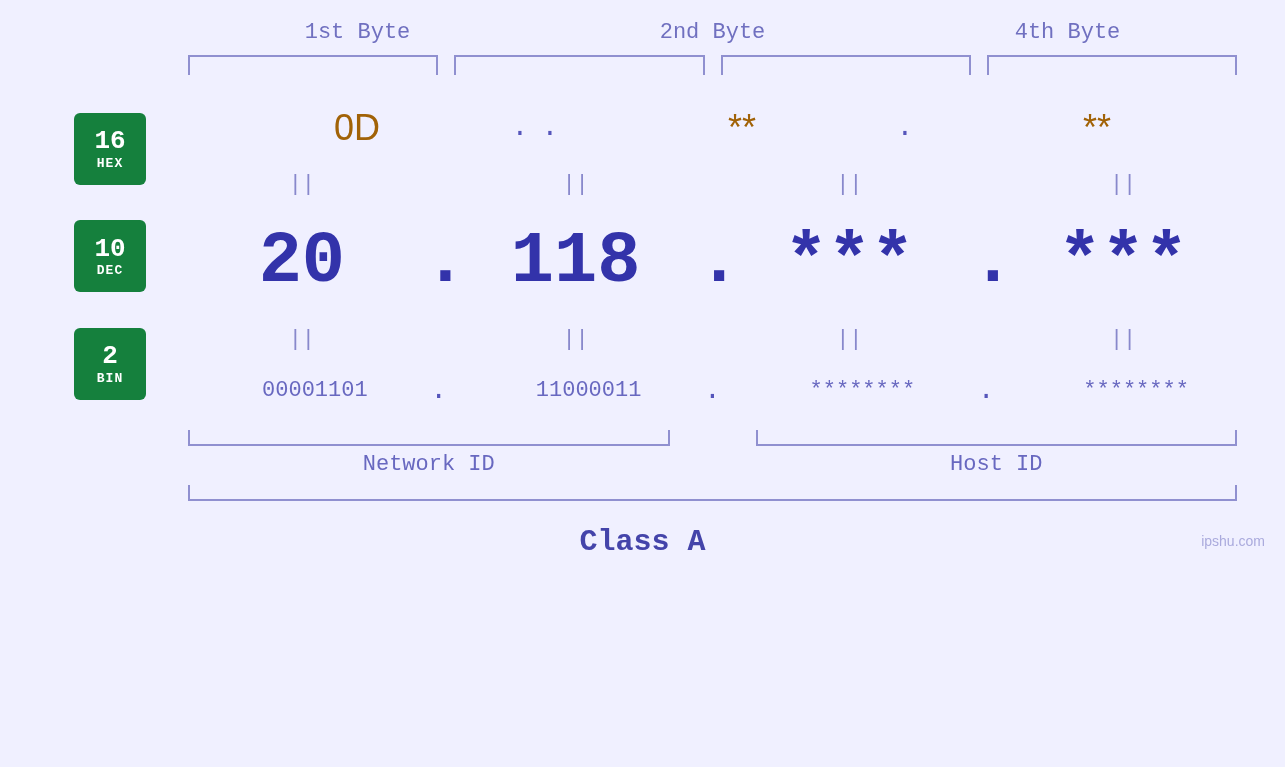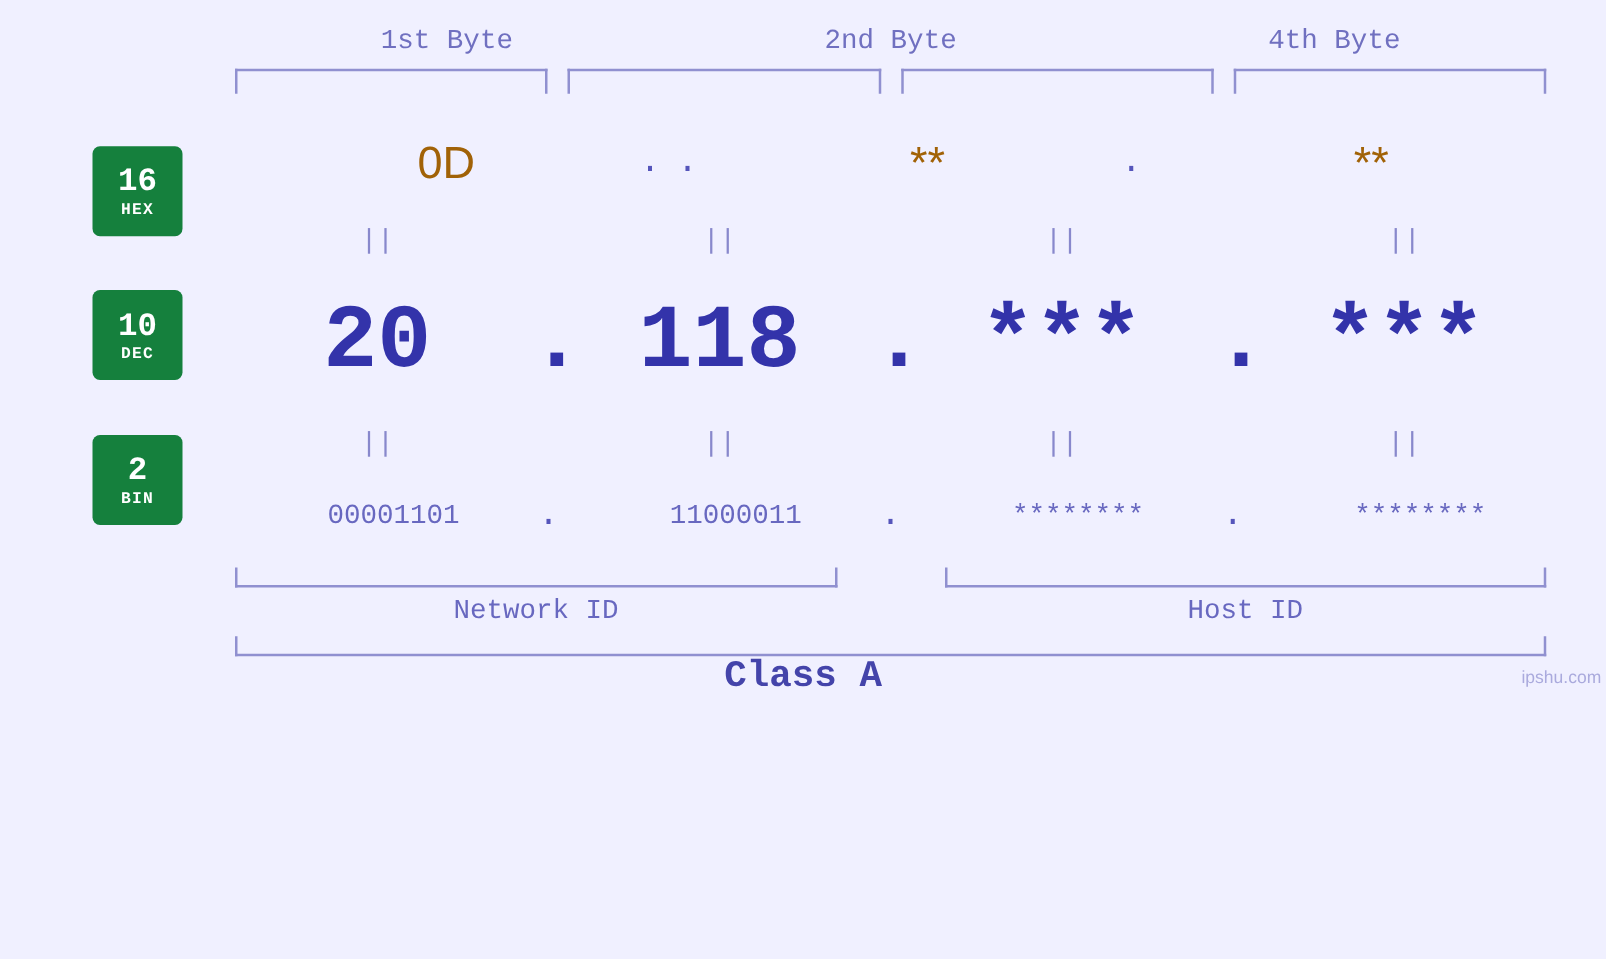--- a/index.html
+++ b/index.html
@@ -182,28 +182,28 @@
       width: 30px;
       flex-shrink: 0;
     }
 
     .class-label {
       width: 100%;
       text-align: center;
       color: #4444aa;
       font-size: 30px;
       font-family: 'Courier New', Courier, monospace;
-      margin-top: 0;
+      margin-top: 24px;
       font-weight: bold;
     }
 
     .watermark {
       position: absolute;
       bottom: 10px;
-      right: 4px;
+      right: 20px;
       color: #aaaadd;
       font-size: 14px;
       font-family: Arial, sans-serif;
     }
   </style>
 </head>
 <body>
 
 <div class="container">
 

